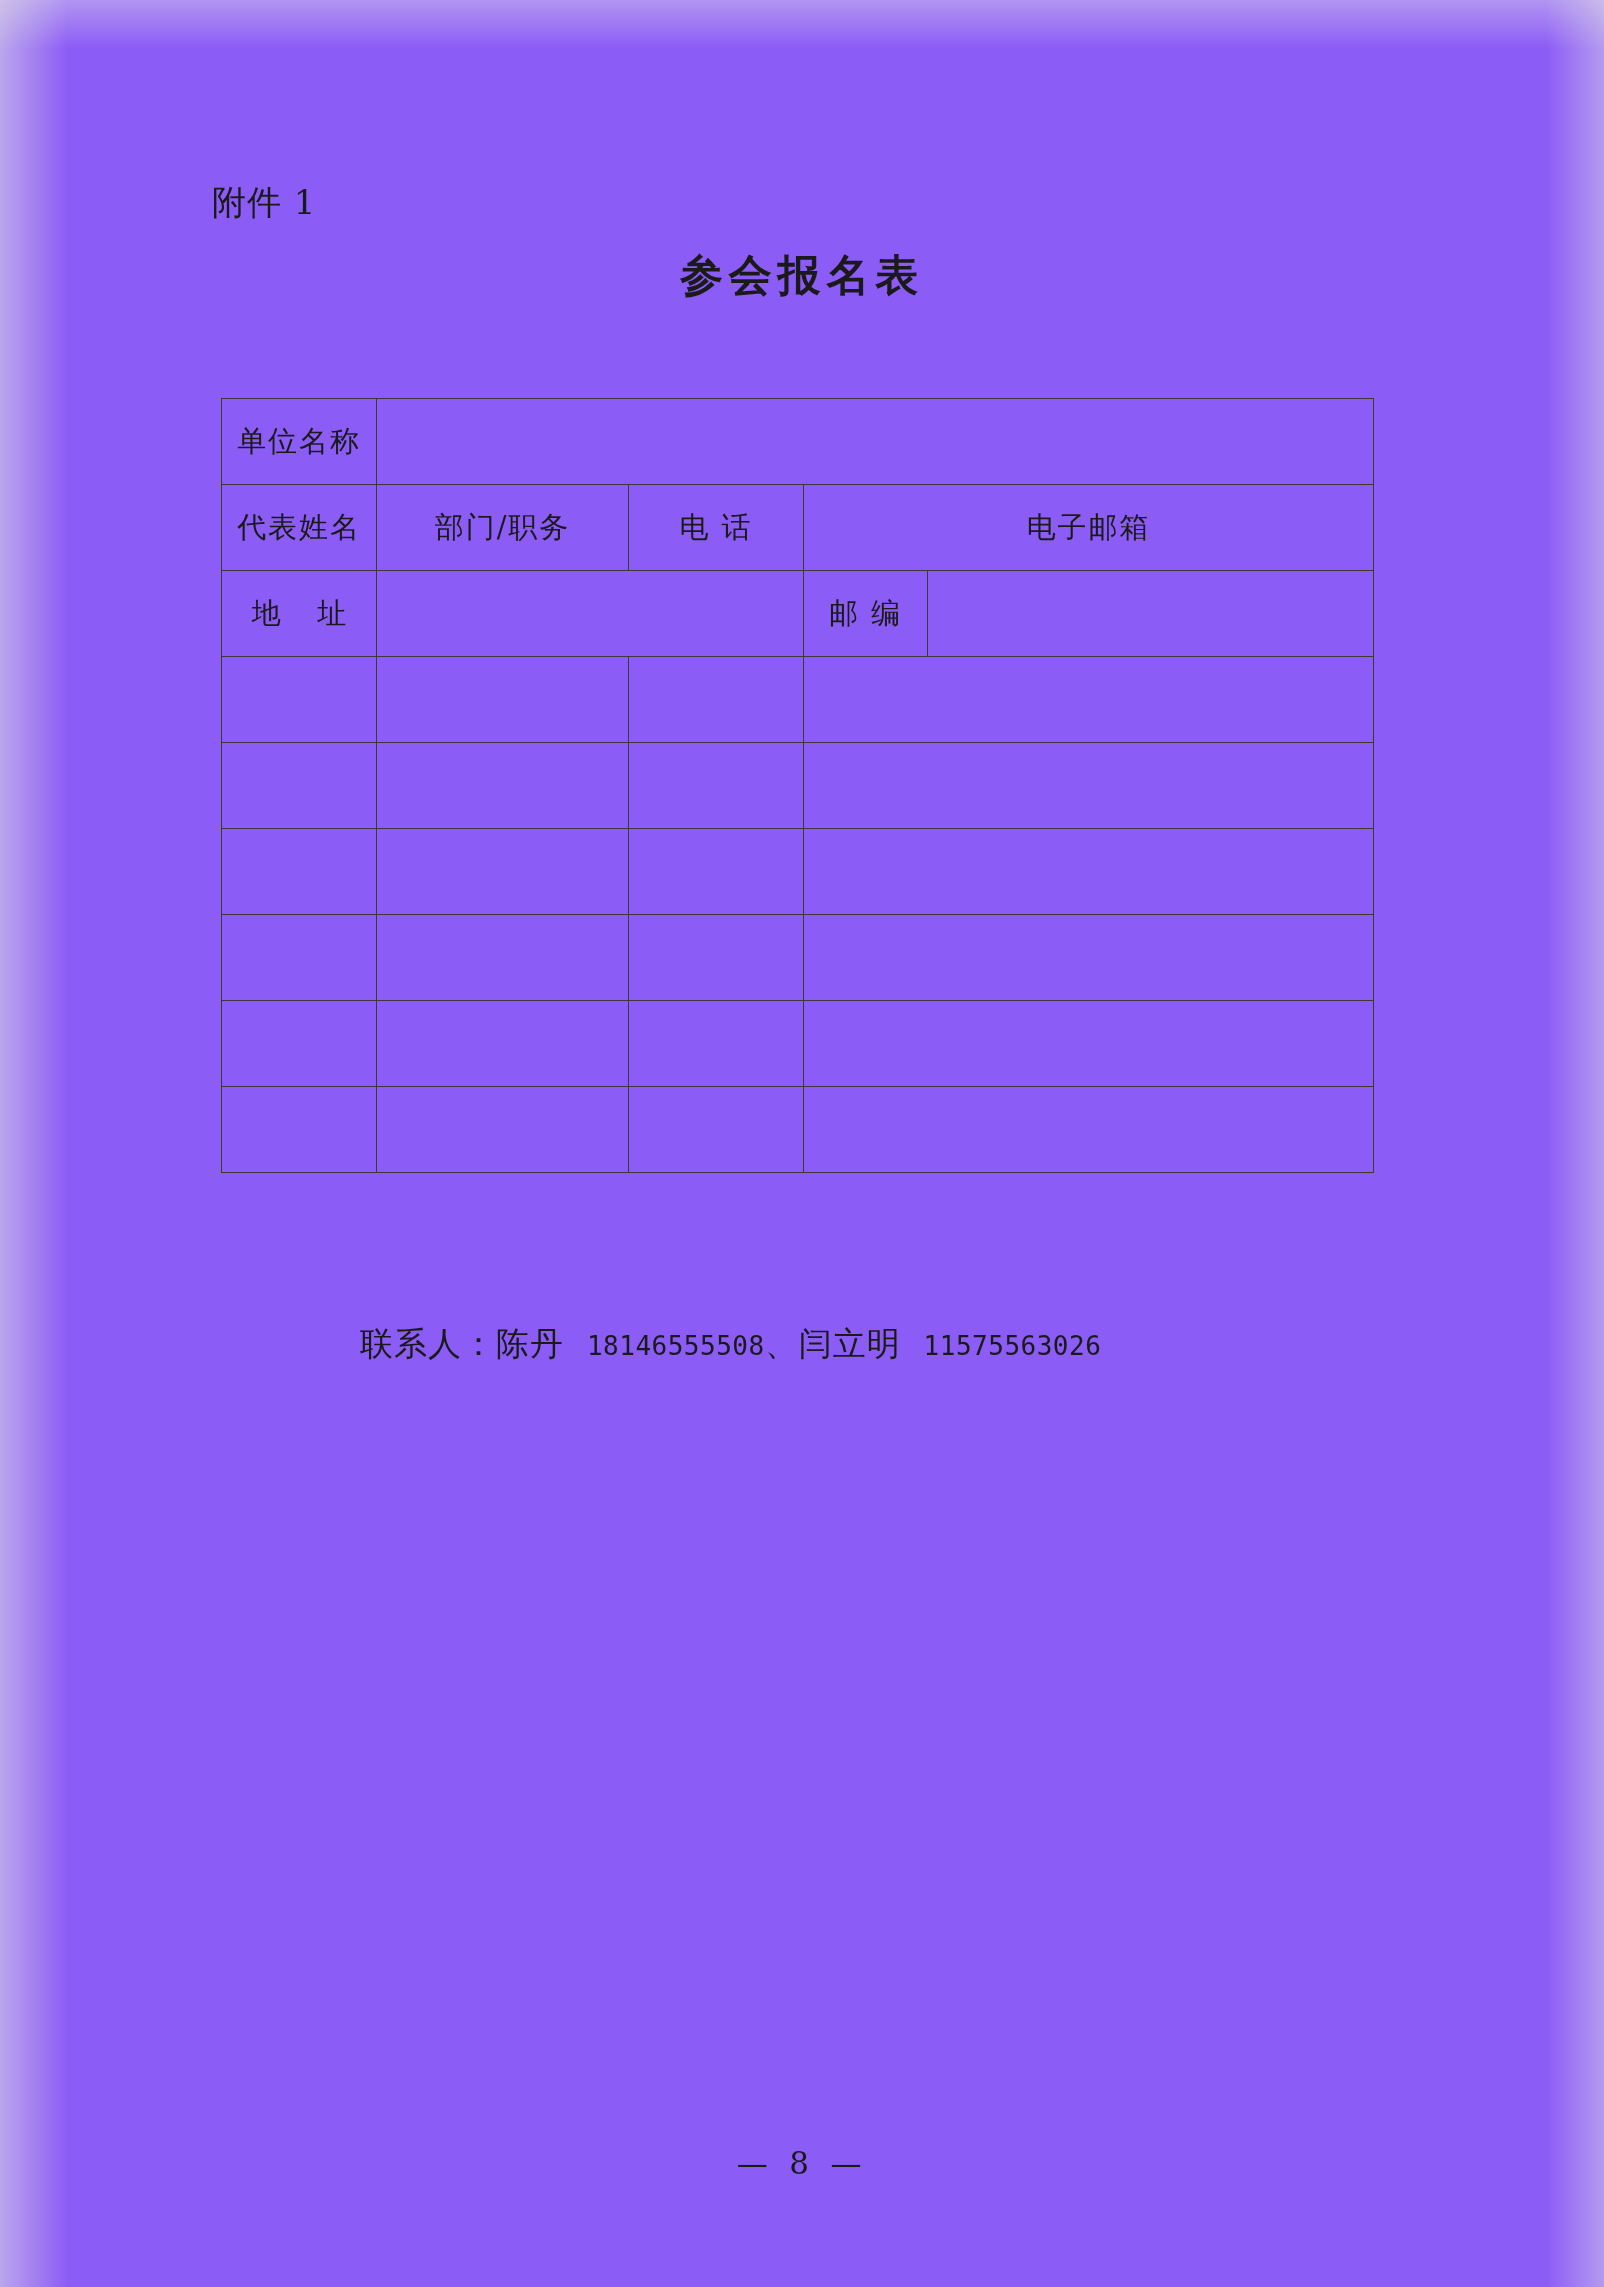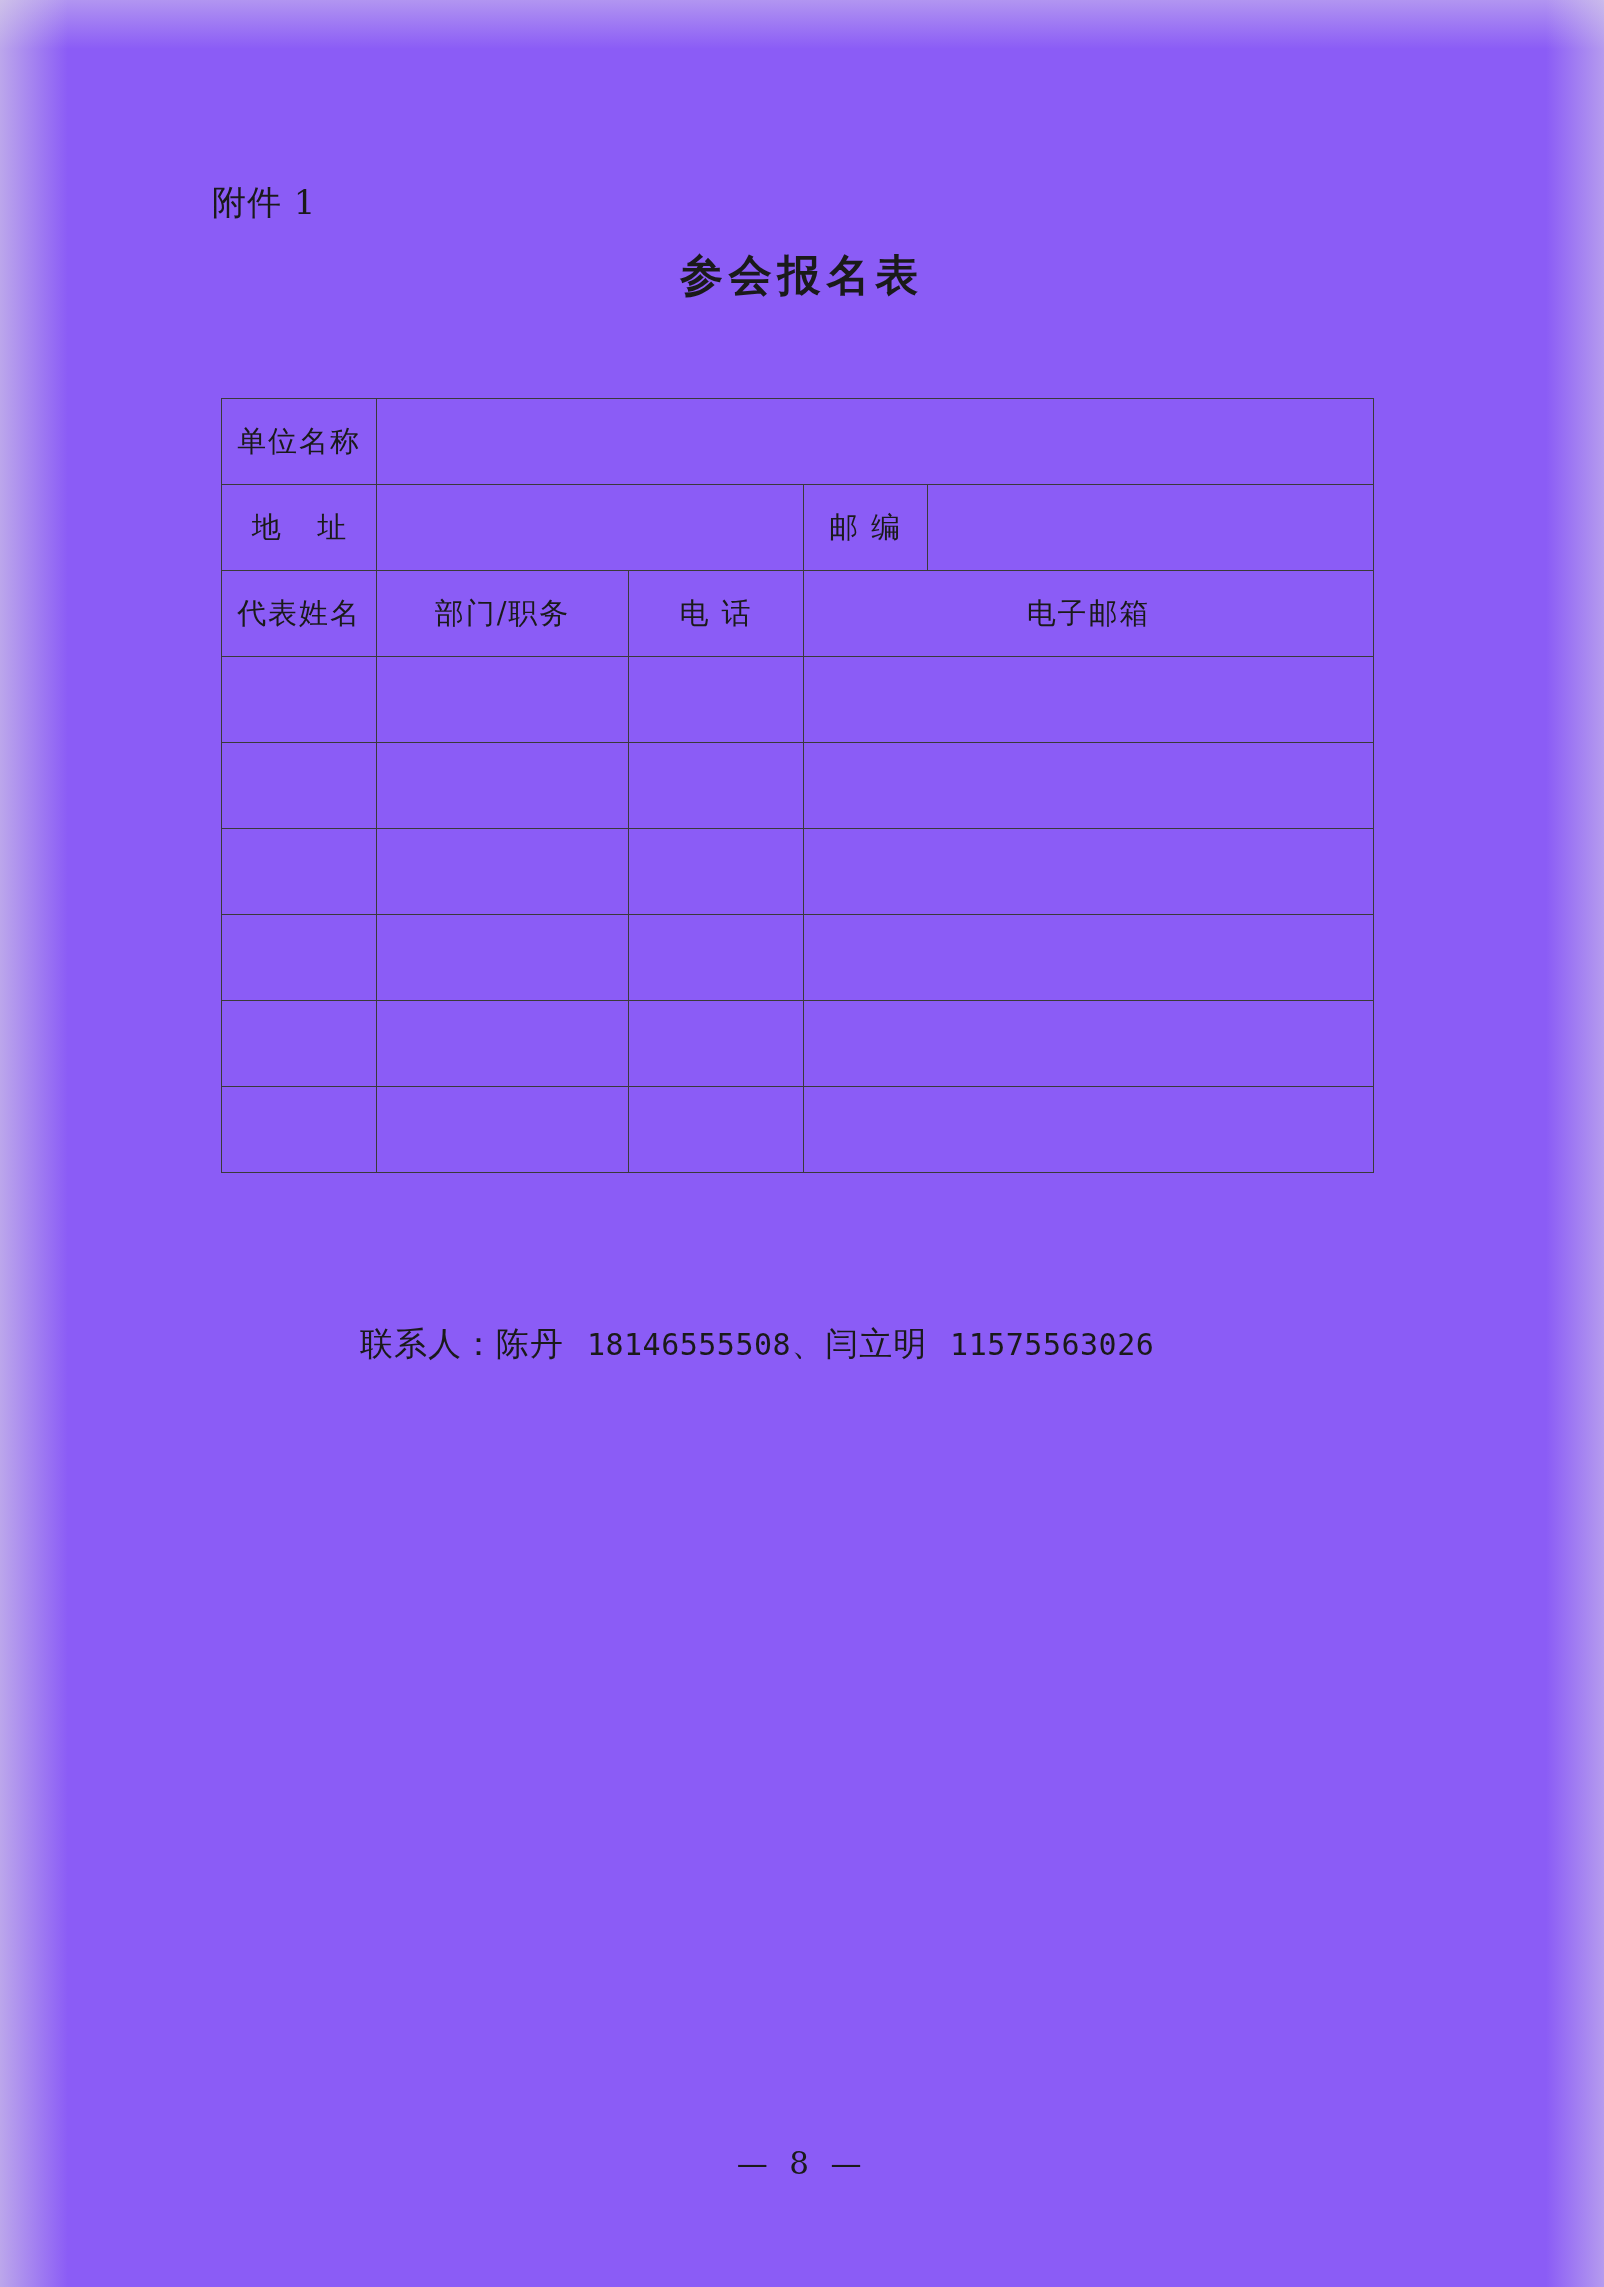--- a/index.html
+++ b/index.html
@@ -89,21 +89,21 @@
     font-size: 33px;
     line-height: 1.85;
     font-family: "DejaVu Serif", "Liberation Serif", serif;
     letter-spacing: 1px;
   }
   .contact-block .line {
     white-space: pre;
   }
   .mono {
     font-family: "DejaVu Sans Mono", "Liberation Mono", monospace;
-    font-size: 30px;
+    font-size: 26px;
     letter-spacing: 0.5px;
   }
 
   .page-number {
     position: absolute;
     left: 0;
     right: 0;
     top: 2145px;
     text-align: center;
     font-size: 31px;
@@ -127,30 +127,30 @@
       <col style="width:175px">
       <col style="width:124px">
       <col style="width:446px">
     </colgroup>
     <tbody>
       <tr>
         <td class="label-cell">单位名称</td>
         <td colspan="4"></td>
       </tr>
       <tr>
+        <td class="label-cell">代表姓名</td>
+        <td class="label-cell">部门/职务</td>
+        <td class="label-cell">电  话</td>
+        <td class="label-cell" colspan="2">电子邮箱</td>
+      </tr>
+      <tr>
         <td class="label-cell label-spaced">地  址</td>
         <td colspan="2"></td>
         <td class="label-cell">邮  编</td>
         <td></td>
-      </tr>
-      <tr>
-        <td class="label-cell">代表姓名</td>
-        <td class="label-cell">部门/职务</td>
-        <td class="label-cell">电  话</td>
-        <td class="label-cell" colspan="2">电子邮箱</td>
       </tr>
 
       <tr>
         <td class="blank"></td>
         <td class="blank"></td>
         <td class="blank"></td>
         <td class="blank" colspan="2"></td>
       </tr>
       <tr>
         <td class="blank"></td>

